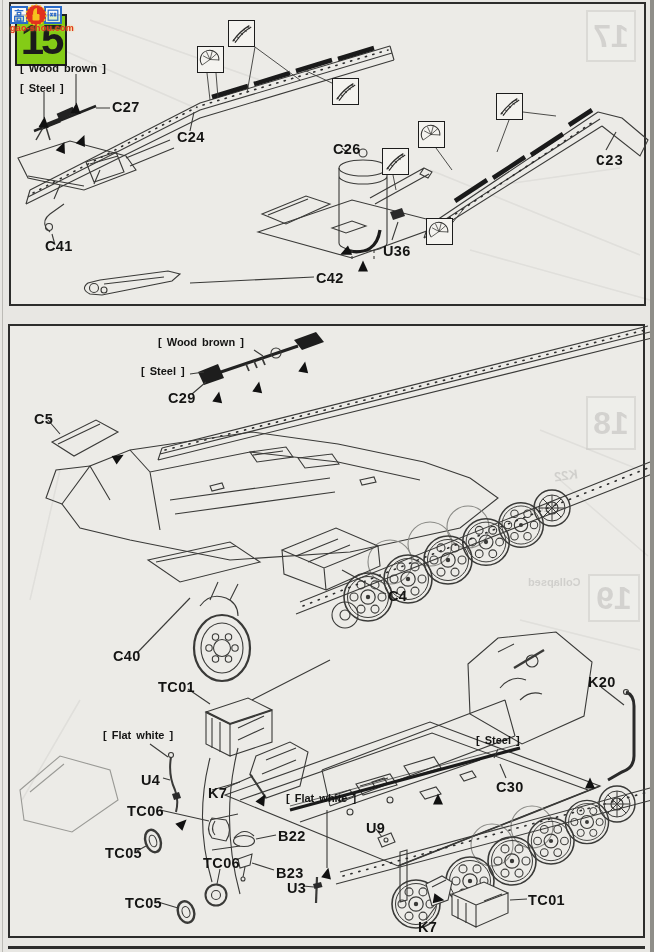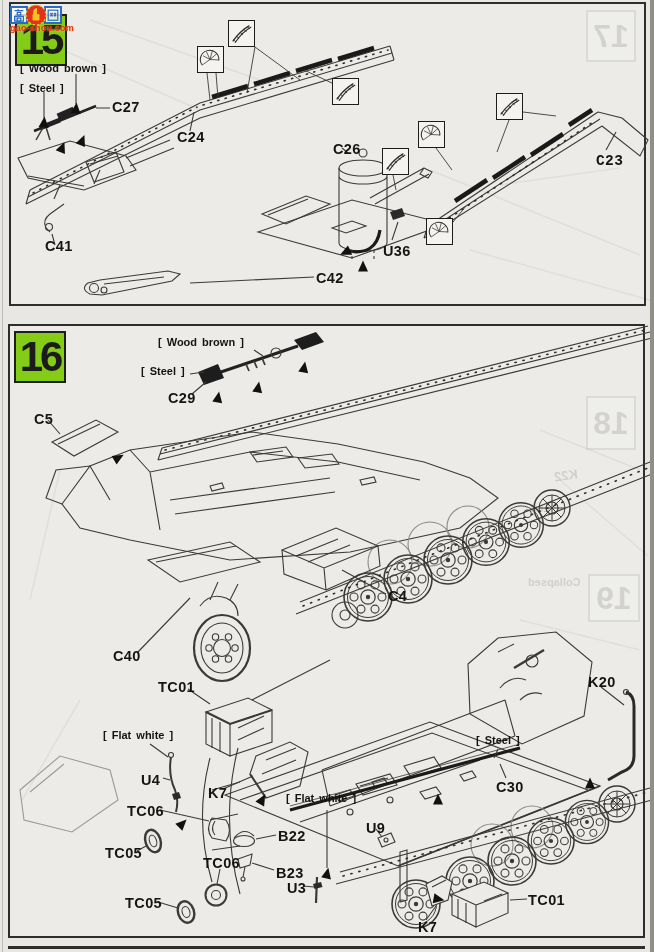--- a/index.html
+++ b/index.html
@@ -279,21 +279,20 @@
         <use href="#arr" transform="translate(327,874) rotate(12)"></use>
         <use href="#arr" transform="translate(438,800) rotate(0)"></use>
         <use href="#arr" transform="translate(590,784) rotate(0)"></use>
         <use href="#arr" transform="translate(438,899) rotate(100)"></use>
         <use href="#arr" transform="translate(262,800) rotate(30)"></use>
       </g>
     </g>
   </svg>
 
   <div class="step-box" id="step15-box">15</div>
-  <div class="step-box" id="step16-box">16</div>
 
   <div id="logo">
     <div class="row">
       <span class="char-box">
         <svg viewBox="0 0 16 16" fill="none" stroke="#2a6bc8" stroke-width="1.4">
           <path d="M3,3 H13 M7,1 V3"></path>
             <rect x="6" y="5" width="4" height="3"></rect>
           <rect x="3" y="9.5" width="10" height="5.5"></rect>
             <rect x="6" y="11.5" width="4" height="3.5"></rect>
         </svg>

